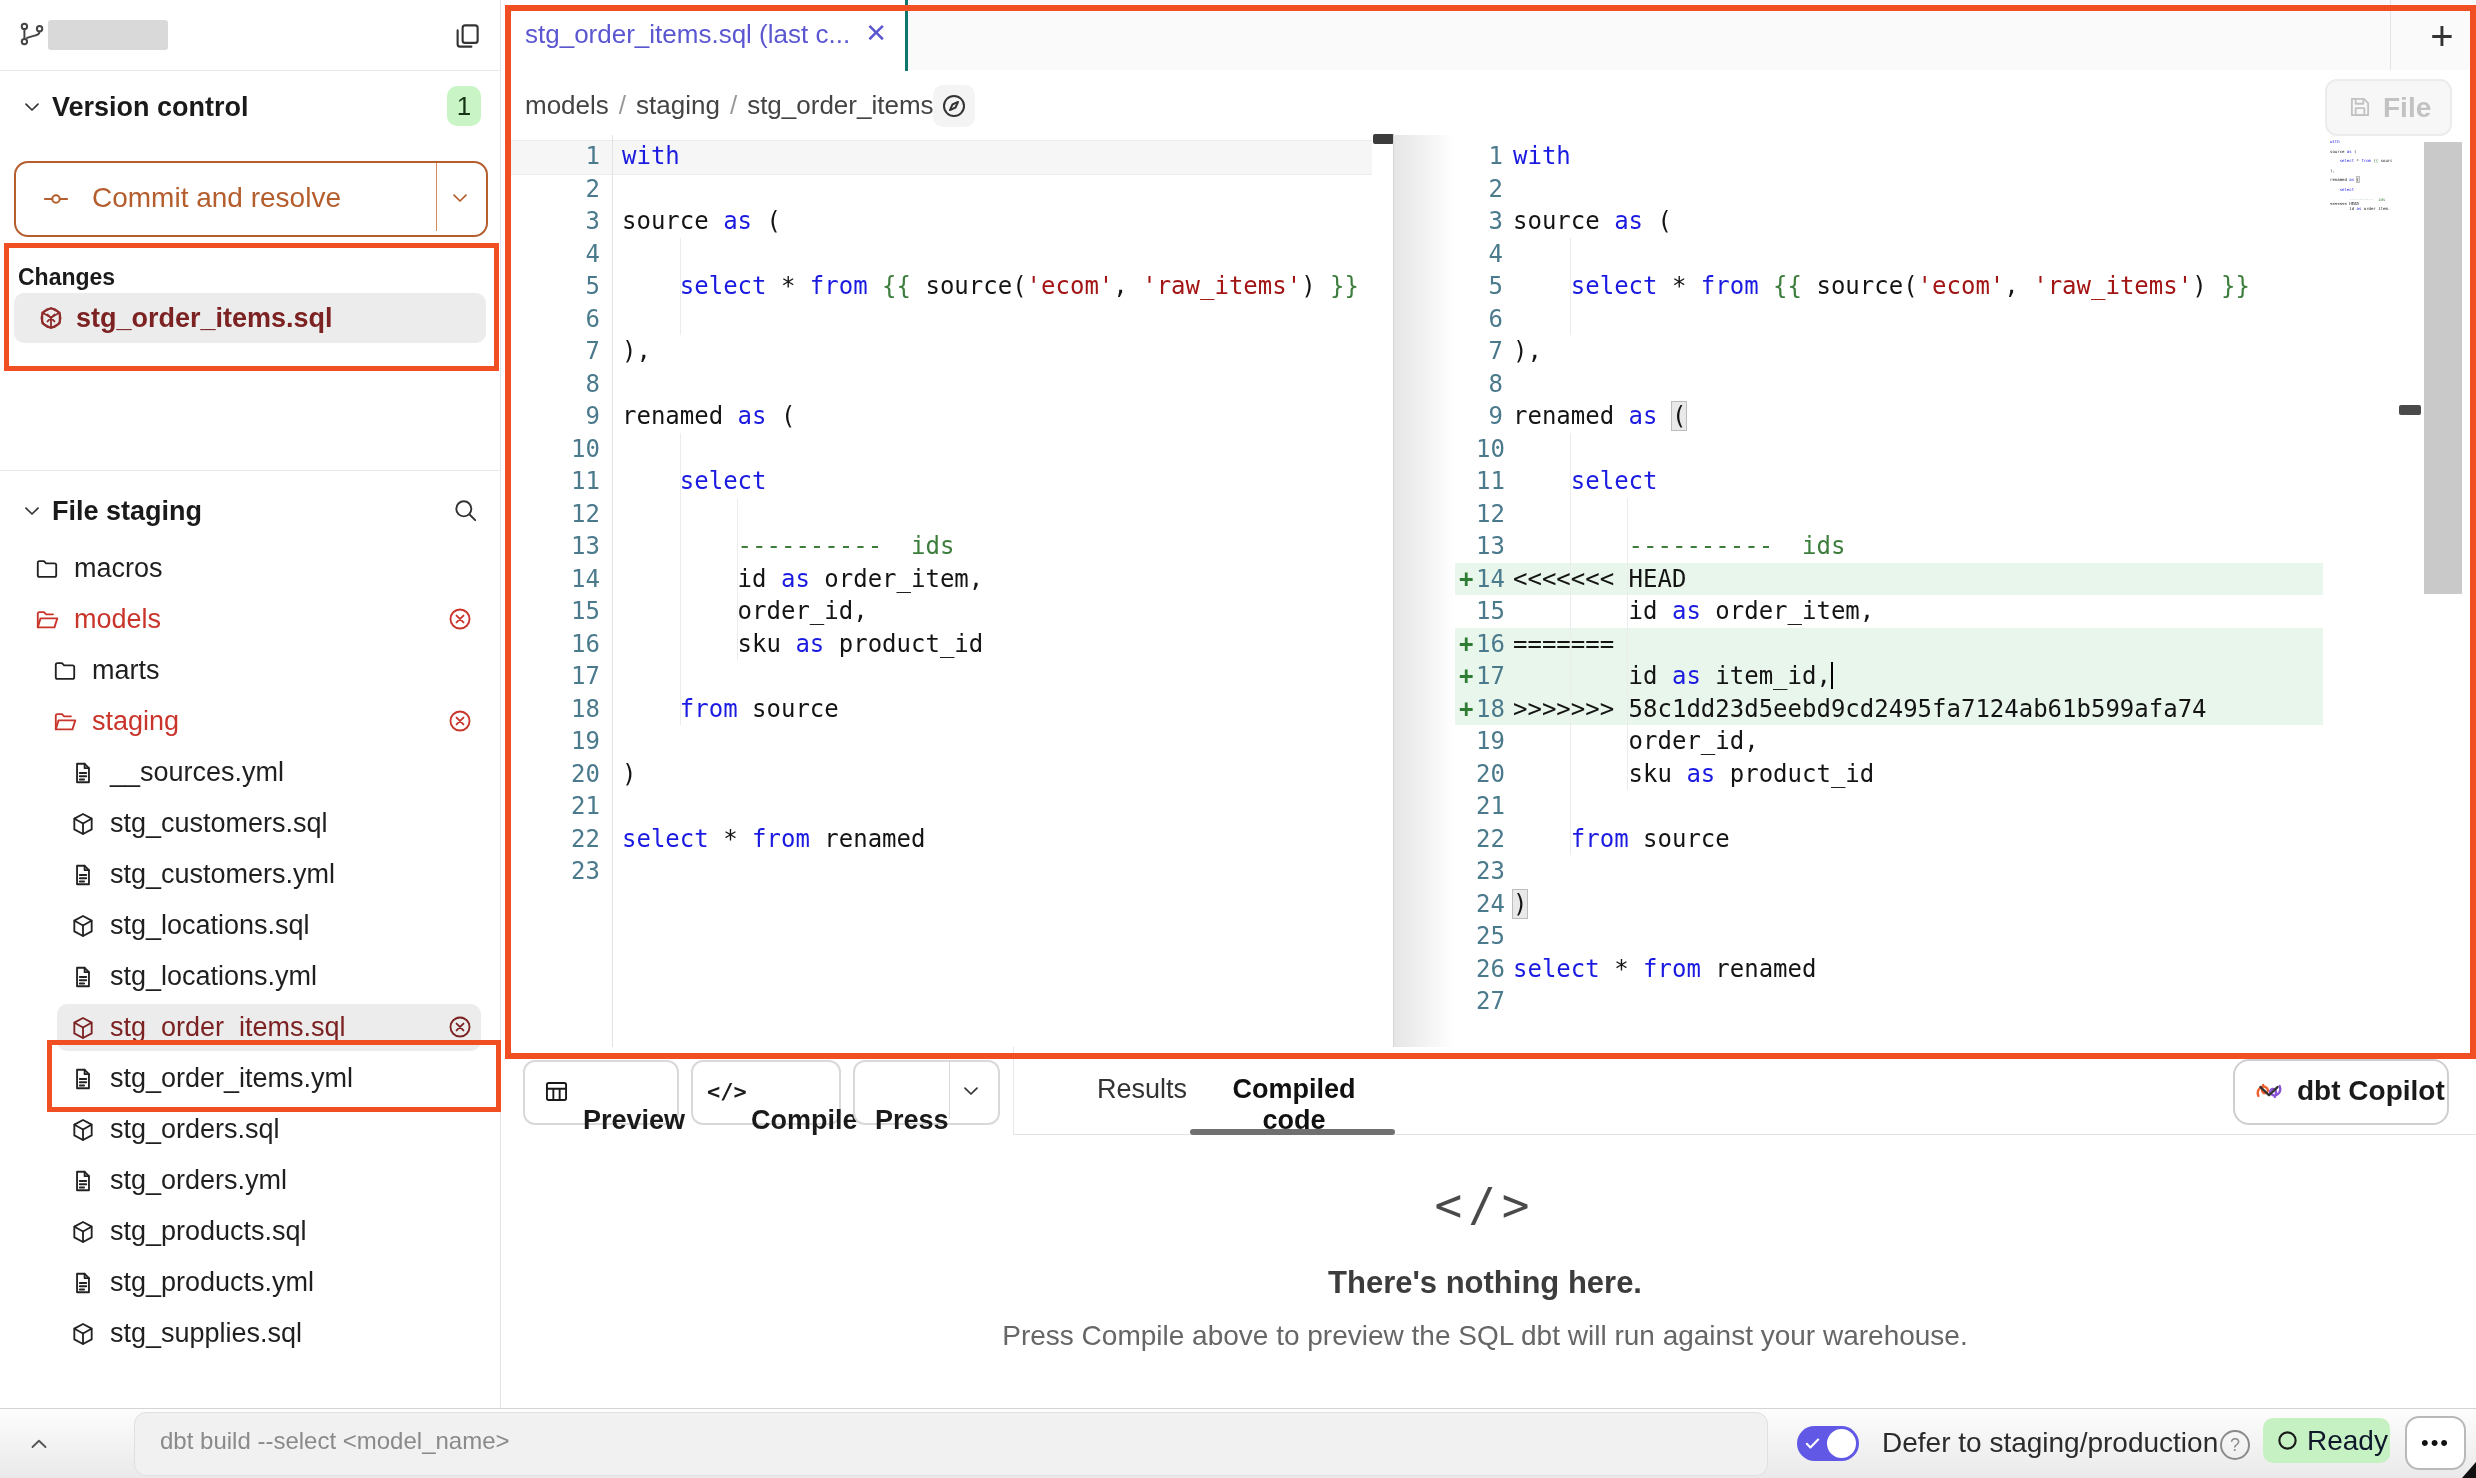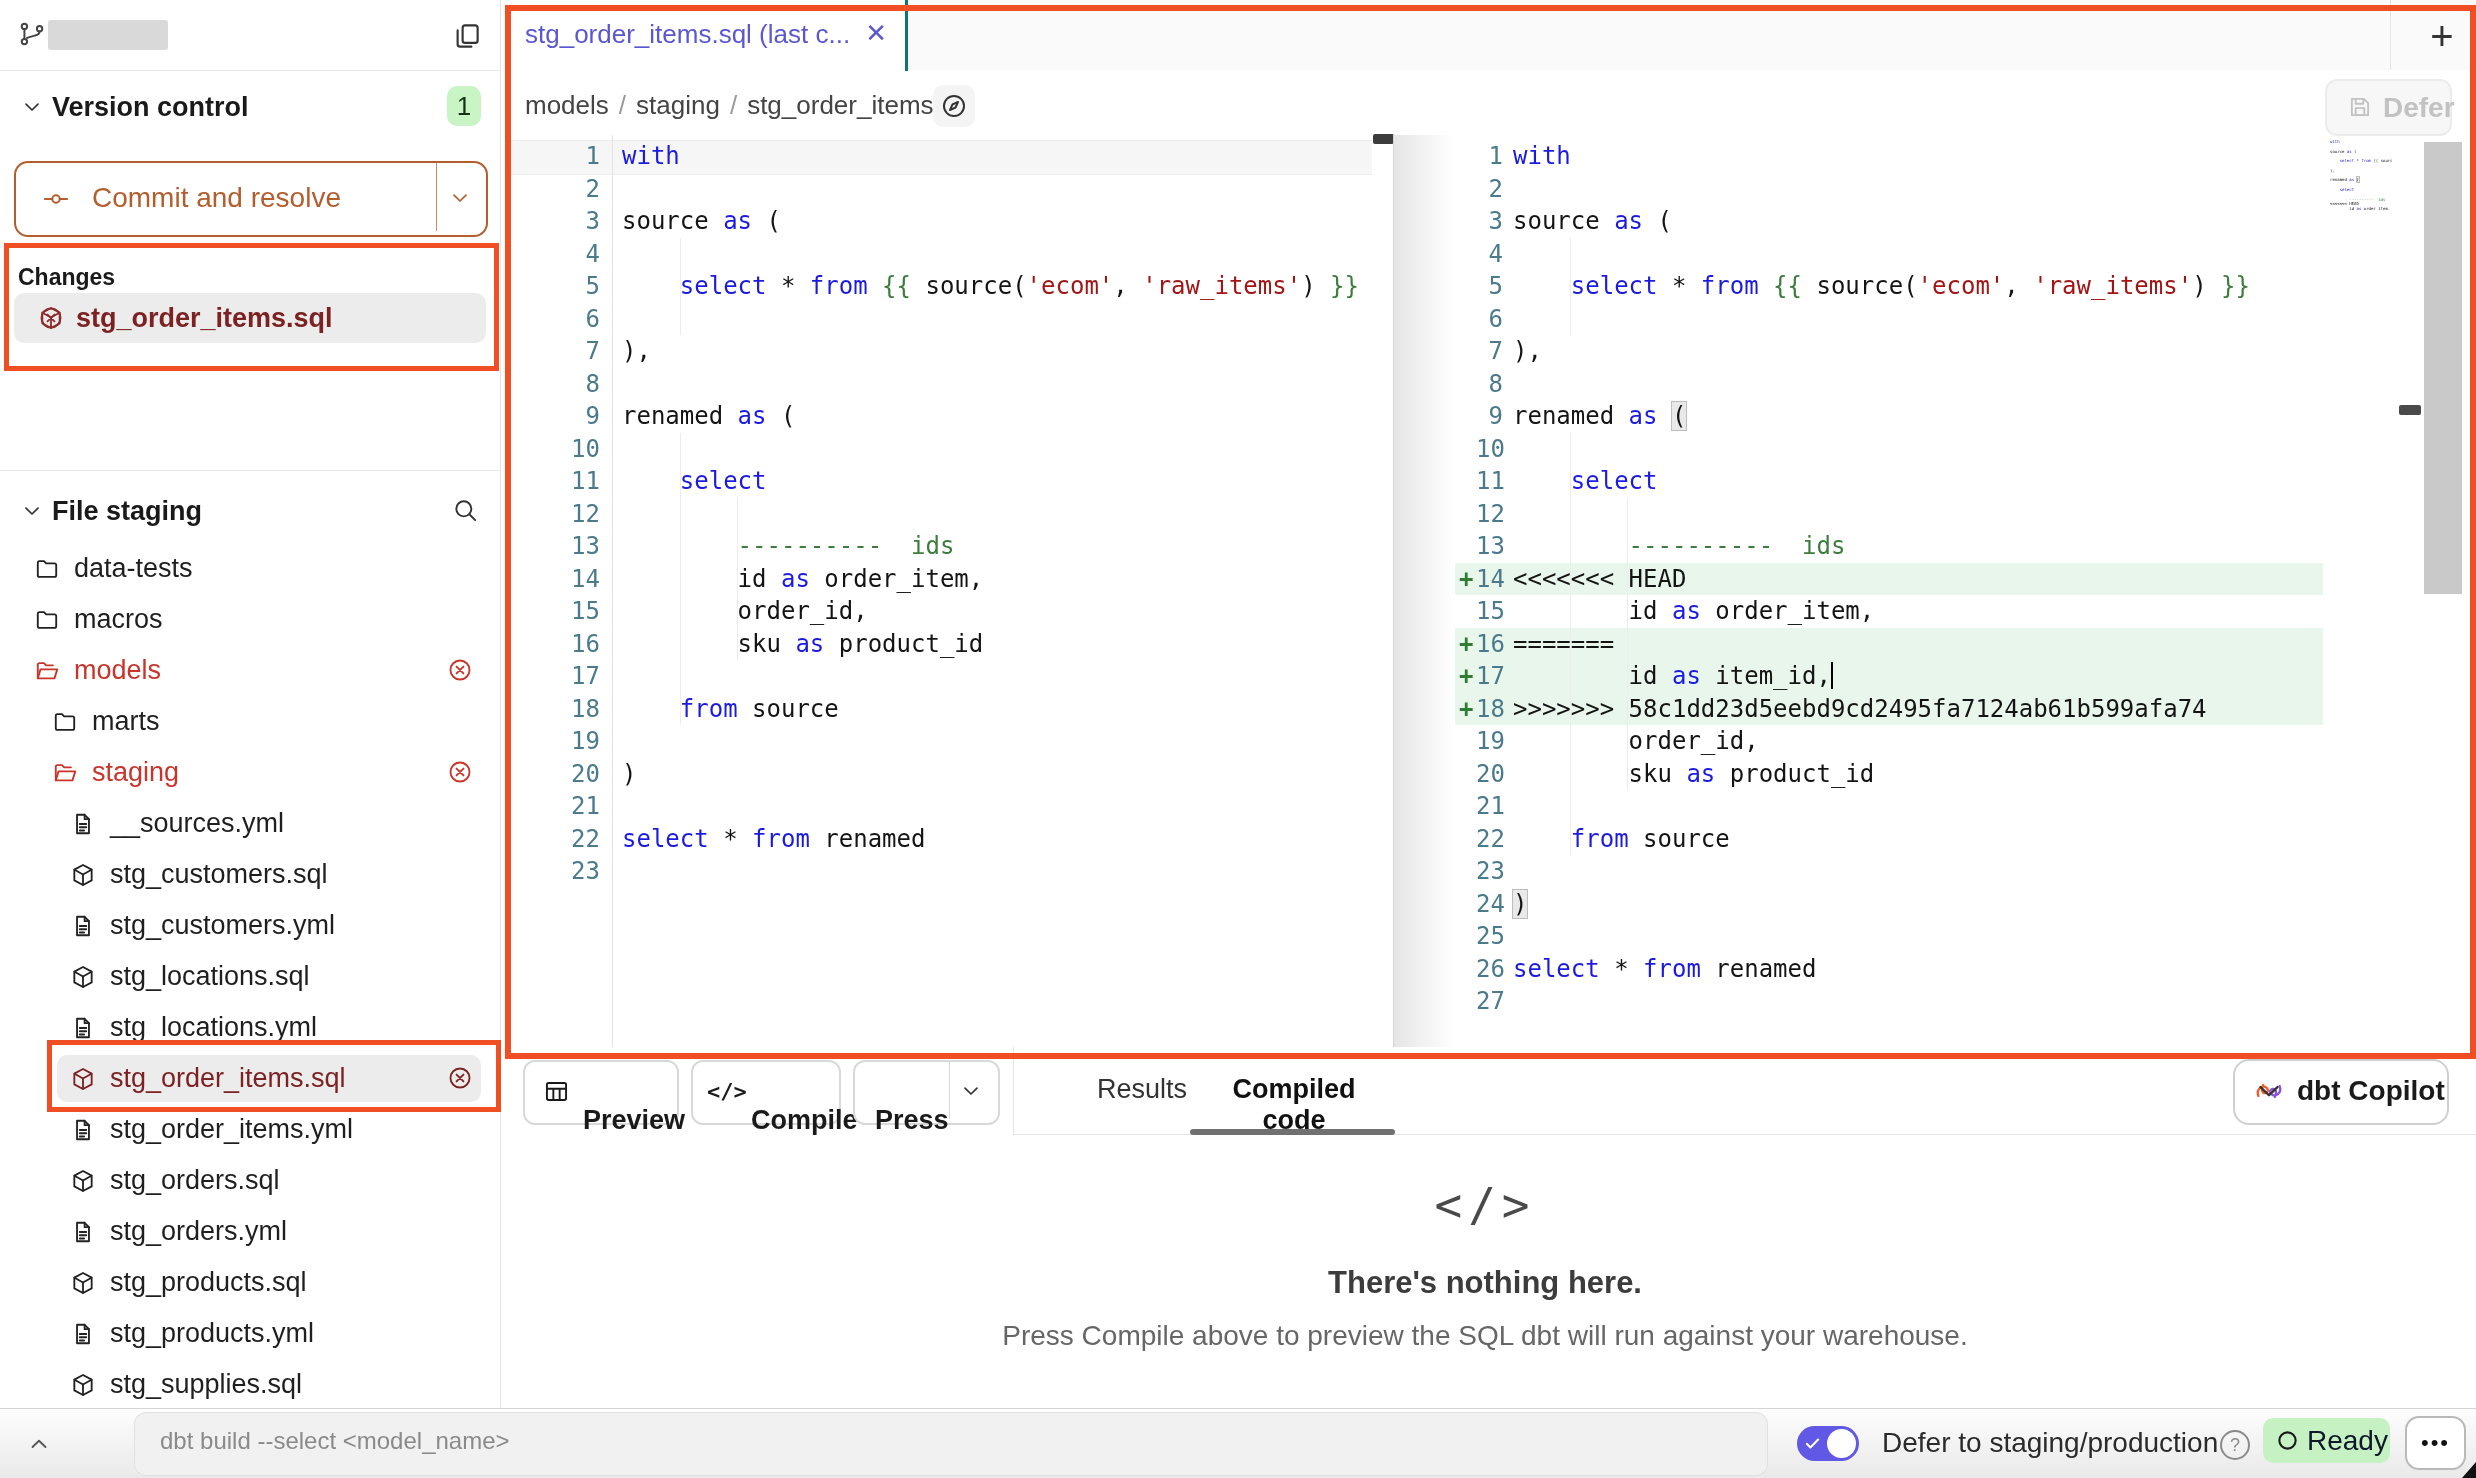--- a/index.html
+++ b/index.html
@@ -211,28 +211,20 @@
         </svg>
       </span>
 
     <div id="file-tree" class="abs">
         <div class="tree-row d0">
           <span class="i">
             <svg viewBox="0 0 24 24">
               <path d="M3.5 6.2a1.5 1.5 0 0 1 1.5-1.5h4.2l2 2.1h7.8a1.5 1.5 0 0 1 1.5 1.5v9.5a1.5 1.5 0 0 1-1.5 1.5H5a1.5 1.5 0 0 1-1.5-1.5z"></path>
             </svg>
           </span>
-          <span class="lbl">data-tests</span>
-        </div>
-        <div class="tree-row d0">
-          <span class="i">
-            <svg viewBox="0 0 24 24">
-              <path d="M3.5 6.2a1.5 1.5 0 0 1 1.5-1.5h4.2l2 2.1h7.8a1.5 1.5 0 0 1 1.5 1.5v9.5a1.5 1.5 0 0 1-1.5 1.5H5a1.5 1.5 0 0 1-1.5-1.5z"></path>
-            </svg>
-          </span>
           <span class="lbl">macros</span>
         </div>
         <div class="tree-row d0 mod">
           <span class="i">
             <svg viewBox="0 0 24 24">
               <path d="M3.5 18.8V6.2a1.5 1.5 0 0 1 1.5-1.5h4.2l2 2.1h6.3"></path>
               <path d="M3.5 18.8 6 10.5h15.5l-2.6 8.3z"></path>
             </svg>
           </span>
           <span class="lbl">models</span>
@@ -422,21 +414,21 @@
       </svg>
     </div>
   <div id="save-btn" class="abs">
     <span class="i">
         <svg viewBox="0 0 24 24">
           <path d="M4.5 4.5h11l4 4v11h-15z"></path>
           <path d="M8 4.5V9h7V4.5"></path>
           <rect x="8" y="13" width="8" height="6.5"></rect>
         </svg>
       </span>
-    <span id="save-label">Defer</span>
+    <span id="save-label">File</span>
   </div>
 
   <div id="curline" class="abs"></div>
   <div id="left-pane" class="abs codefont">
       <div class="cl"><span class="ln">1</span><span class="ct"><span class="tk-k">with</span></span></div>
       <div class="cl"><span class="ln">2</span><span class="ct"></span></div>
       <div class="cl"><span class="ln">3</span><span class="ct"><span class="tk-p">source </span><span class="tk-k">as</span><span class="tk-p"> (</span></span></div>
       <div class="cl"><span class="ln">4</span><span class="ct"></span></div>
       <div class="cl"><span class="ln">5</span><span class="ct"><span class="tk-p">    </span><span class="tk-k">select</span><span class="tk-p"> * </span><span class="tk-k">from</span><span class="tk-p"> </span><span class="tk-c">{{</span><span class="tk-p"> source(</span><span class="tk-s">'ecom'</span><span class="tk-p">, </span><span class="tk-s">'raw_items'</span><span class="tk-p">) </span><span class="tk-c">}}</span></span></div>
       <div class="cl"><span class="ln">6</span><span class="ct"></span></div>

